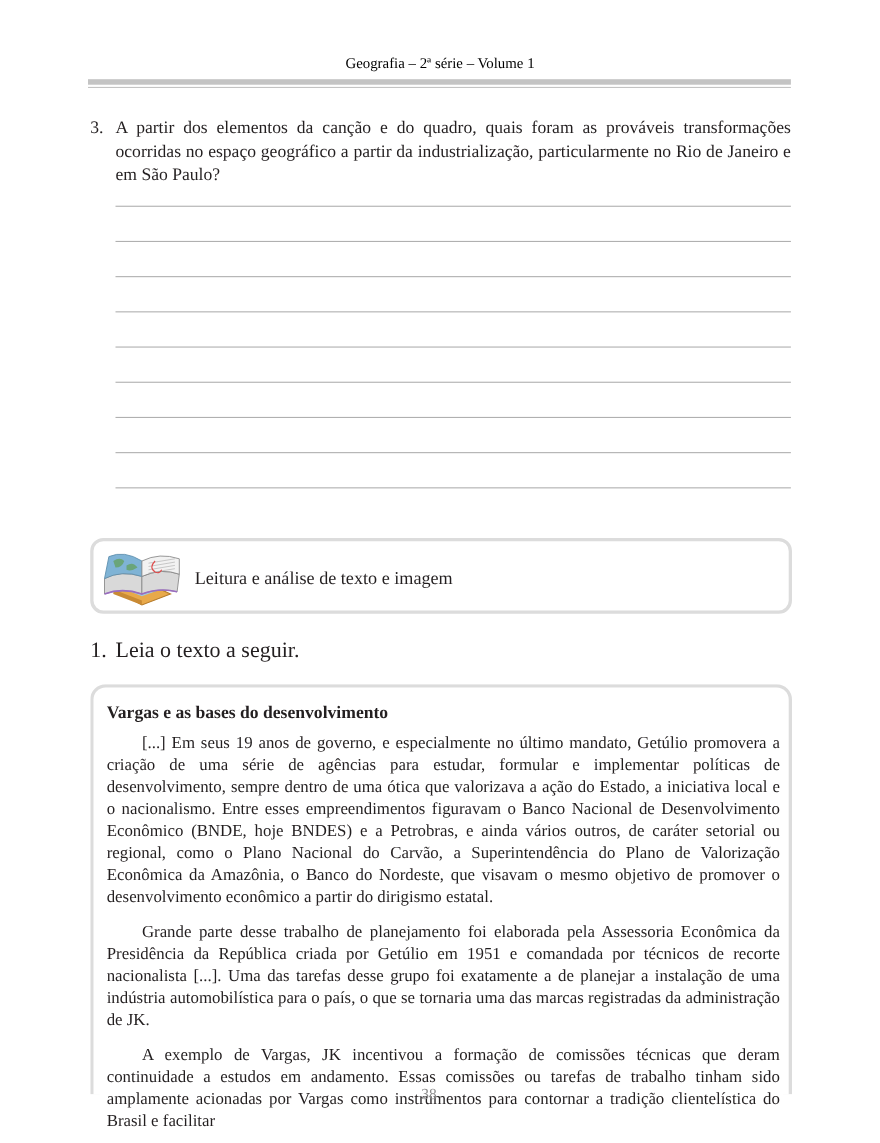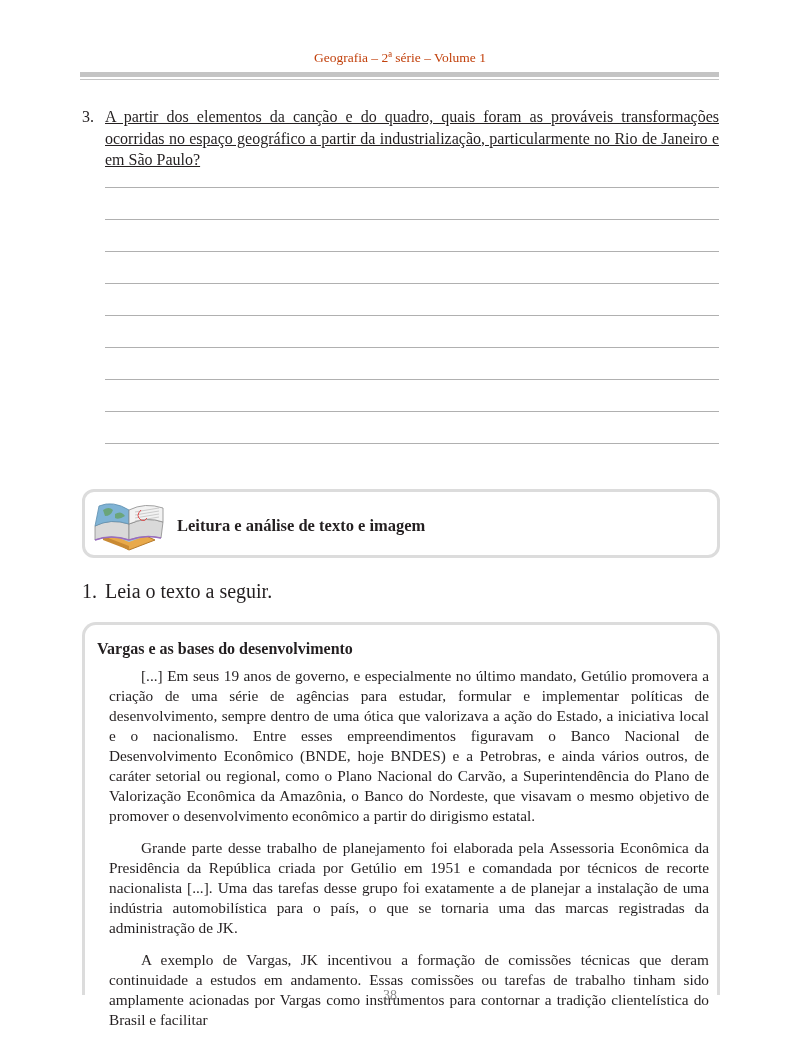--- a/index.html
+++ b/index.html
@@ -3,60 +3,60 @@
   <meta charset="utf-8">
   <style>
     html, body { margin: 0; padding: 0; background: #ffffff; }
     body {
       width: 800px; height: 1039px; position: relative; overflow: hidden;
       font-family: "Liberation Serif", "DejaVu Serif", serif;
       color: #231f20;
     }
     .running-header {
       position: absolute; top: 50px; left: 0; width: 800px; text-align: center;
-      font-size: 13.5px; color: #c2410c;
+      font-size: 13.5px; color: #000000;
     }
     .header-rule-thick {
       position: absolute; top: 72px; left: 80px; width: 639px; height: 5px; background: #c4c4c4;
     }
     .header-rule-thin {
       position: absolute; top: 79px; left: 80px; width: 639px; height: 1px; background: #c4c4c4;
     }
     .question {
       position: absolute; top: 106px; left: 82px; width: 637px;
       font-size: 16px; line-height: 21.5px; text-align: justify;
     }
     .question .num { position: absolute; left: 0; top: 0; }
-    .question .qtext { display: block; margin-left: 23px; text-decoration: underline; }
+    .question .qtext { display: block; margin-left: 23px; }
     .answer-lines { position: absolute; left: 105px; top: 187px; width: 614px; }
     .answer-line { height: 1px; background: #b0b0b0; margin-bottom: 31px; }
     .section-box {
       position: absolute; left: 82px; top: 489px; width: 632px; height: 63px;
       border: 3px solid #dcdcdc; border-radius: 12px; background: #fff;
     }
     .section-icon { position: absolute; left: 4px; top: 4px; width: 80px; height: 58px; }
     .section-title {
-      position: absolute; left: 92px; top: 24px; font-size: 16.5px; font-weight: bold;
+      position: absolute; left: 92px; top: 24px; font-size: 16.5px; font-weight: normal;
     }
     .instruction {
       position: absolute; left: 82px; top: 580px; font-size: 20px;
     }
     .instruction .num { display: inline-block; width: 23px; }
     .text-box {
       position: absolute; left: 82px; top: 622px; width: 632px; height: 370px;
       border: 3px solid #dcdcdc; border-bottom: none; border-radius: 14px 14px 0 0;
     }
     .text-box-title {
       position: absolute; left: 12px; top: 15px; font-size: 16px; font-weight: bold;
     }
     .text-box-body {
       position: absolute; left: 12px; top: 41px; width: 612px;
       font-size: 15.3px; line-height: 20px; text-align: justify;
     }
-    .text-box-body p { margin: 0 0 12px 12px; text-indent: 32px; }
+    .text-box-body p { margin: 0 0 12px 0; text-indent: 32px; }
     .page-number {
       position: absolute; top: 988px; left: 0; width: 780px; text-align: center;
       font-size: 14px; color: #8a8a8a;
     }
   </style>
 </head>
 <body>
 
 <div class="running-header">Geografia – 2ª série – Volume 1</div>
 <div class="header-rule-thick"></div>

